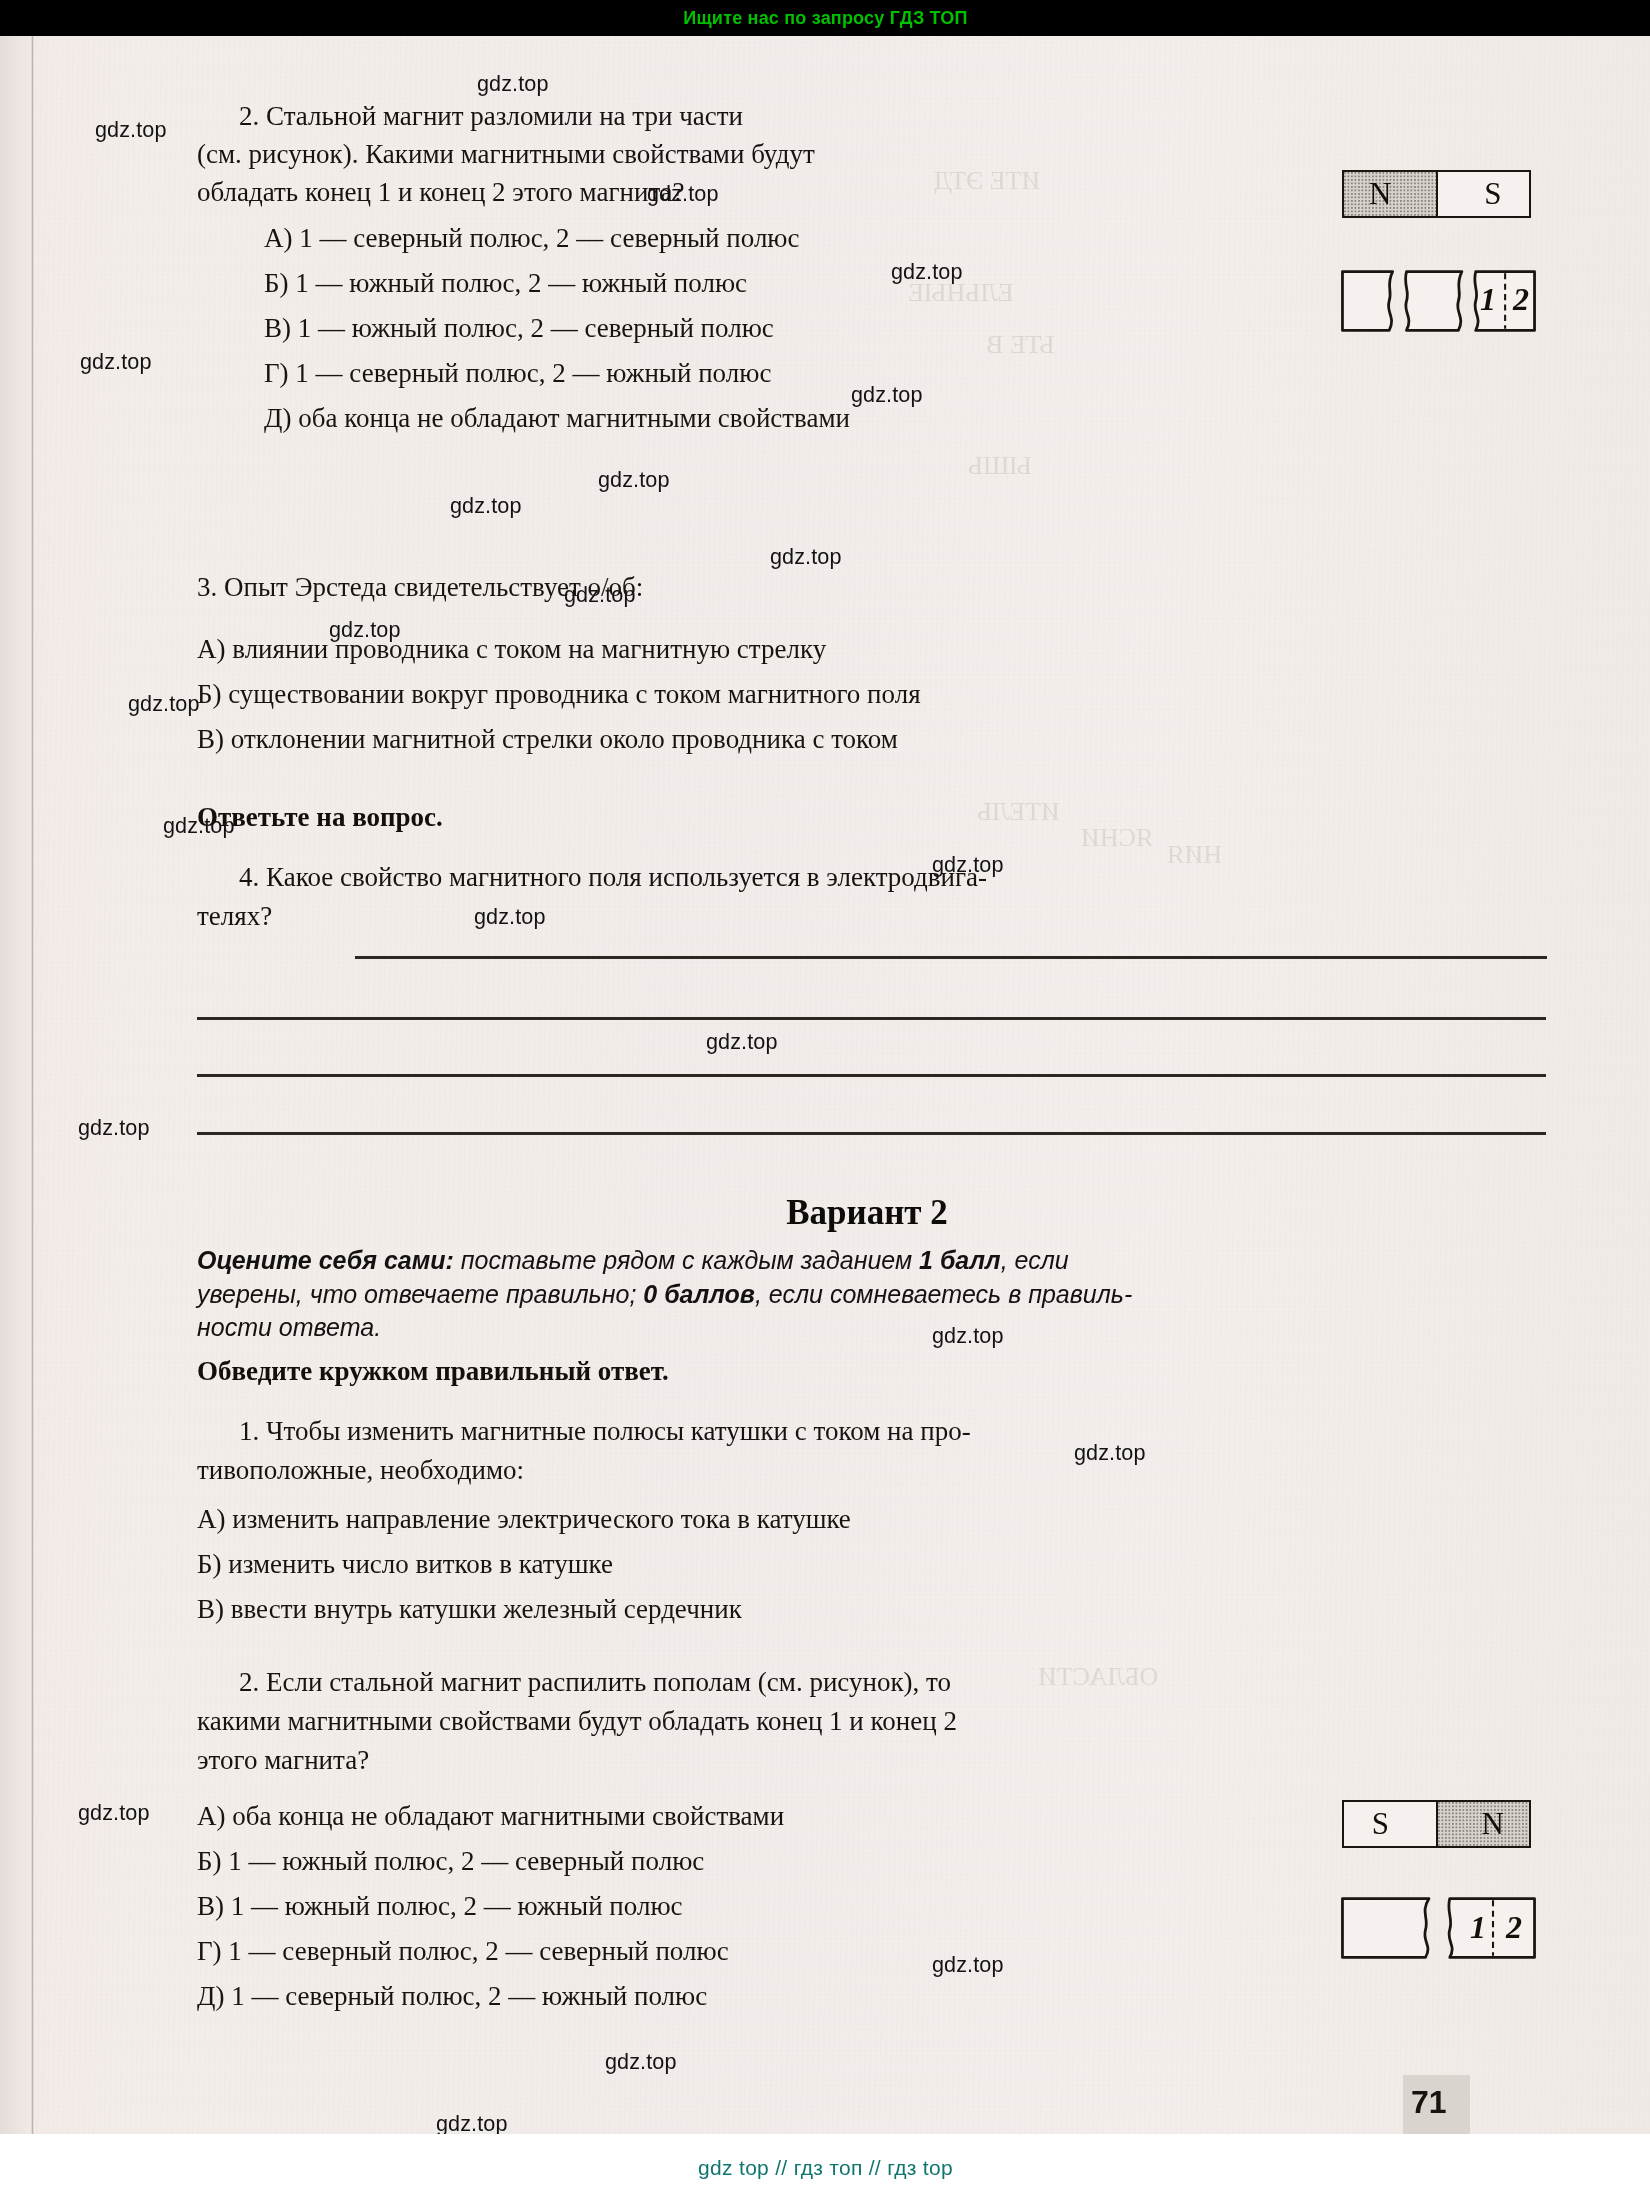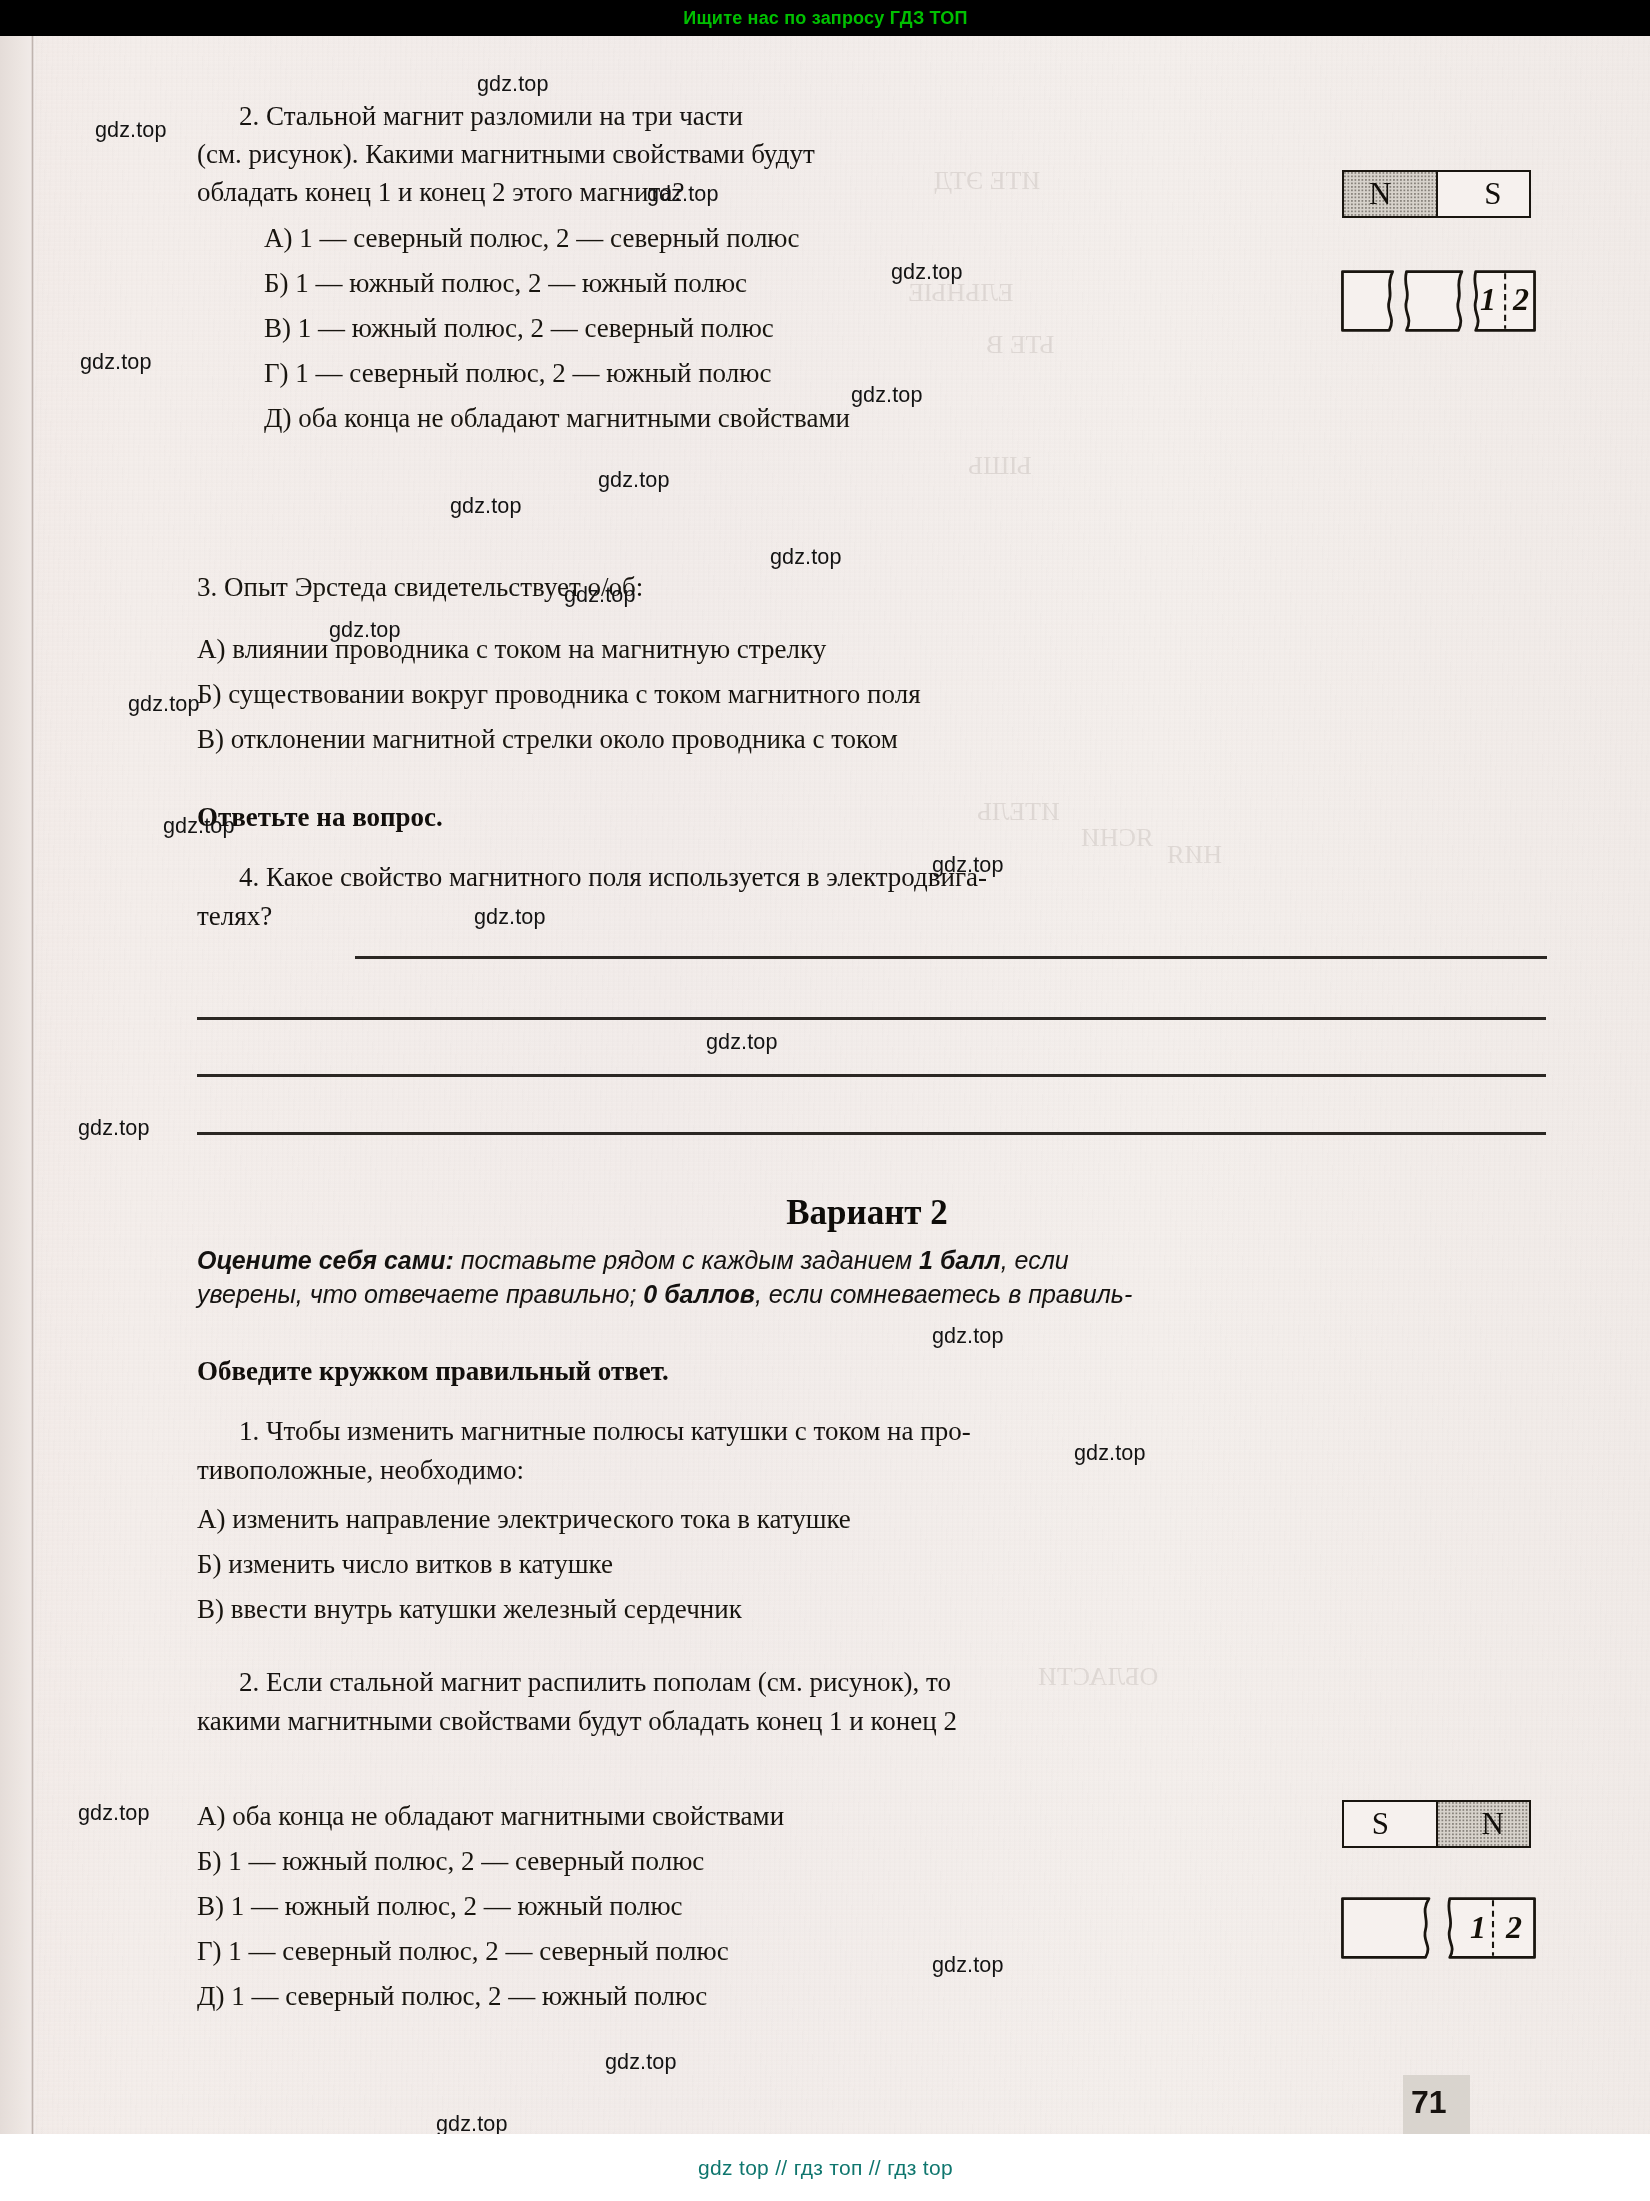--- a/index.html
+++ b/index.html
@@ -219,36 +219,38 @@
 
   <div class="variant-title" style="top:1157px;">Вариант 2</div>
 
   <div class="selfscore" style="top:1212px;">
     <span class="ss-line">
       <b>Оцените себя сами:</b><span> поставьте  рядом  с  каждым  заданием </span><b>1 балл</b><span>, если</span>
     </span>
     <span class="ss-line" style="margin-top:8.6px;">
       <span>уверены,  что  отвечаете  правильно; </span><b>0 баллов</b><span>, если  сомневаетесь  в  правиль-</span>
     </span>
+    <span class="ss-line" style="margin-top:8.6px;">ности ответа.</span>
   </div>
 
   <div class="heading-bold" style="position:absolute;left:197px;top:1320px;">Обведите кружком правильный ответ.</div>
 
   <div class="para" style="position:absolute;left:197px;top:1382px;width:1349px;">
     <span class="q-line" style="text-indent:42px;">1. Чтобы  изменить  магнитные  полюсы  катушки  с  током  на  про-</span>
     <span class="q-line" style="margin-top:12px;">тивоположные, необходимо:</span>
   </div>
 
   <div class="opt" style="position:absolute;left:197px;top:1470px;">А) изменить направление электрического тока в катушке</div>
   <div class="opt" style="position:absolute;left:197px;top:1515px;">Б) изменить число витков в катушке</div>
   <div class="opt" style="position:absolute;left:197px;top:1560px;">В) ввести внутрь катушки железный сердечник</div>
 
   <div class="para" style="position:absolute;left:197px;top:1633px;width:1349px;">
     <span class="q-line" style="text-indent:42px;">2. Если  стальной  магнит  распилить  пополам  (см.  рисунок),  то</span>
     <span class="q-line" style="margin-top:12px;">какими  магнитными  свойствами  будут  обладать  конец 1 и конец 2</span>
+    <span class="q-line" style="margin-top:12px;">этого магнита?</span>
   </div>
 
   <div class="opt" style="position:absolute;left:197px;top:1767px;">А) оба конца не обладают магнитными свойствами</div>
   <div class="opt" style="position:absolute;left:197px;top:1812px;">Б) 1 — южный полюс, 2 — северный полюс</div>
   <div class="opt" style="position:absolute;left:197px;top:1857px;">В) 1 — южный полюс, 2 — южный полюс</div>
   <div class="opt" style="position:absolute;left:197px;top:1902px;">Г) 1 — северный полюс, 2 — северный полюс</div>
   <div class="opt" style="position:absolute;left:197px;top:1947px;">Д) 1 — северный полюс, 2 — южный полюс</div>
 
   <div class="fig">
     <div class="bar" style="left:1342px;top:1764px;width:189px;height:48px;">

